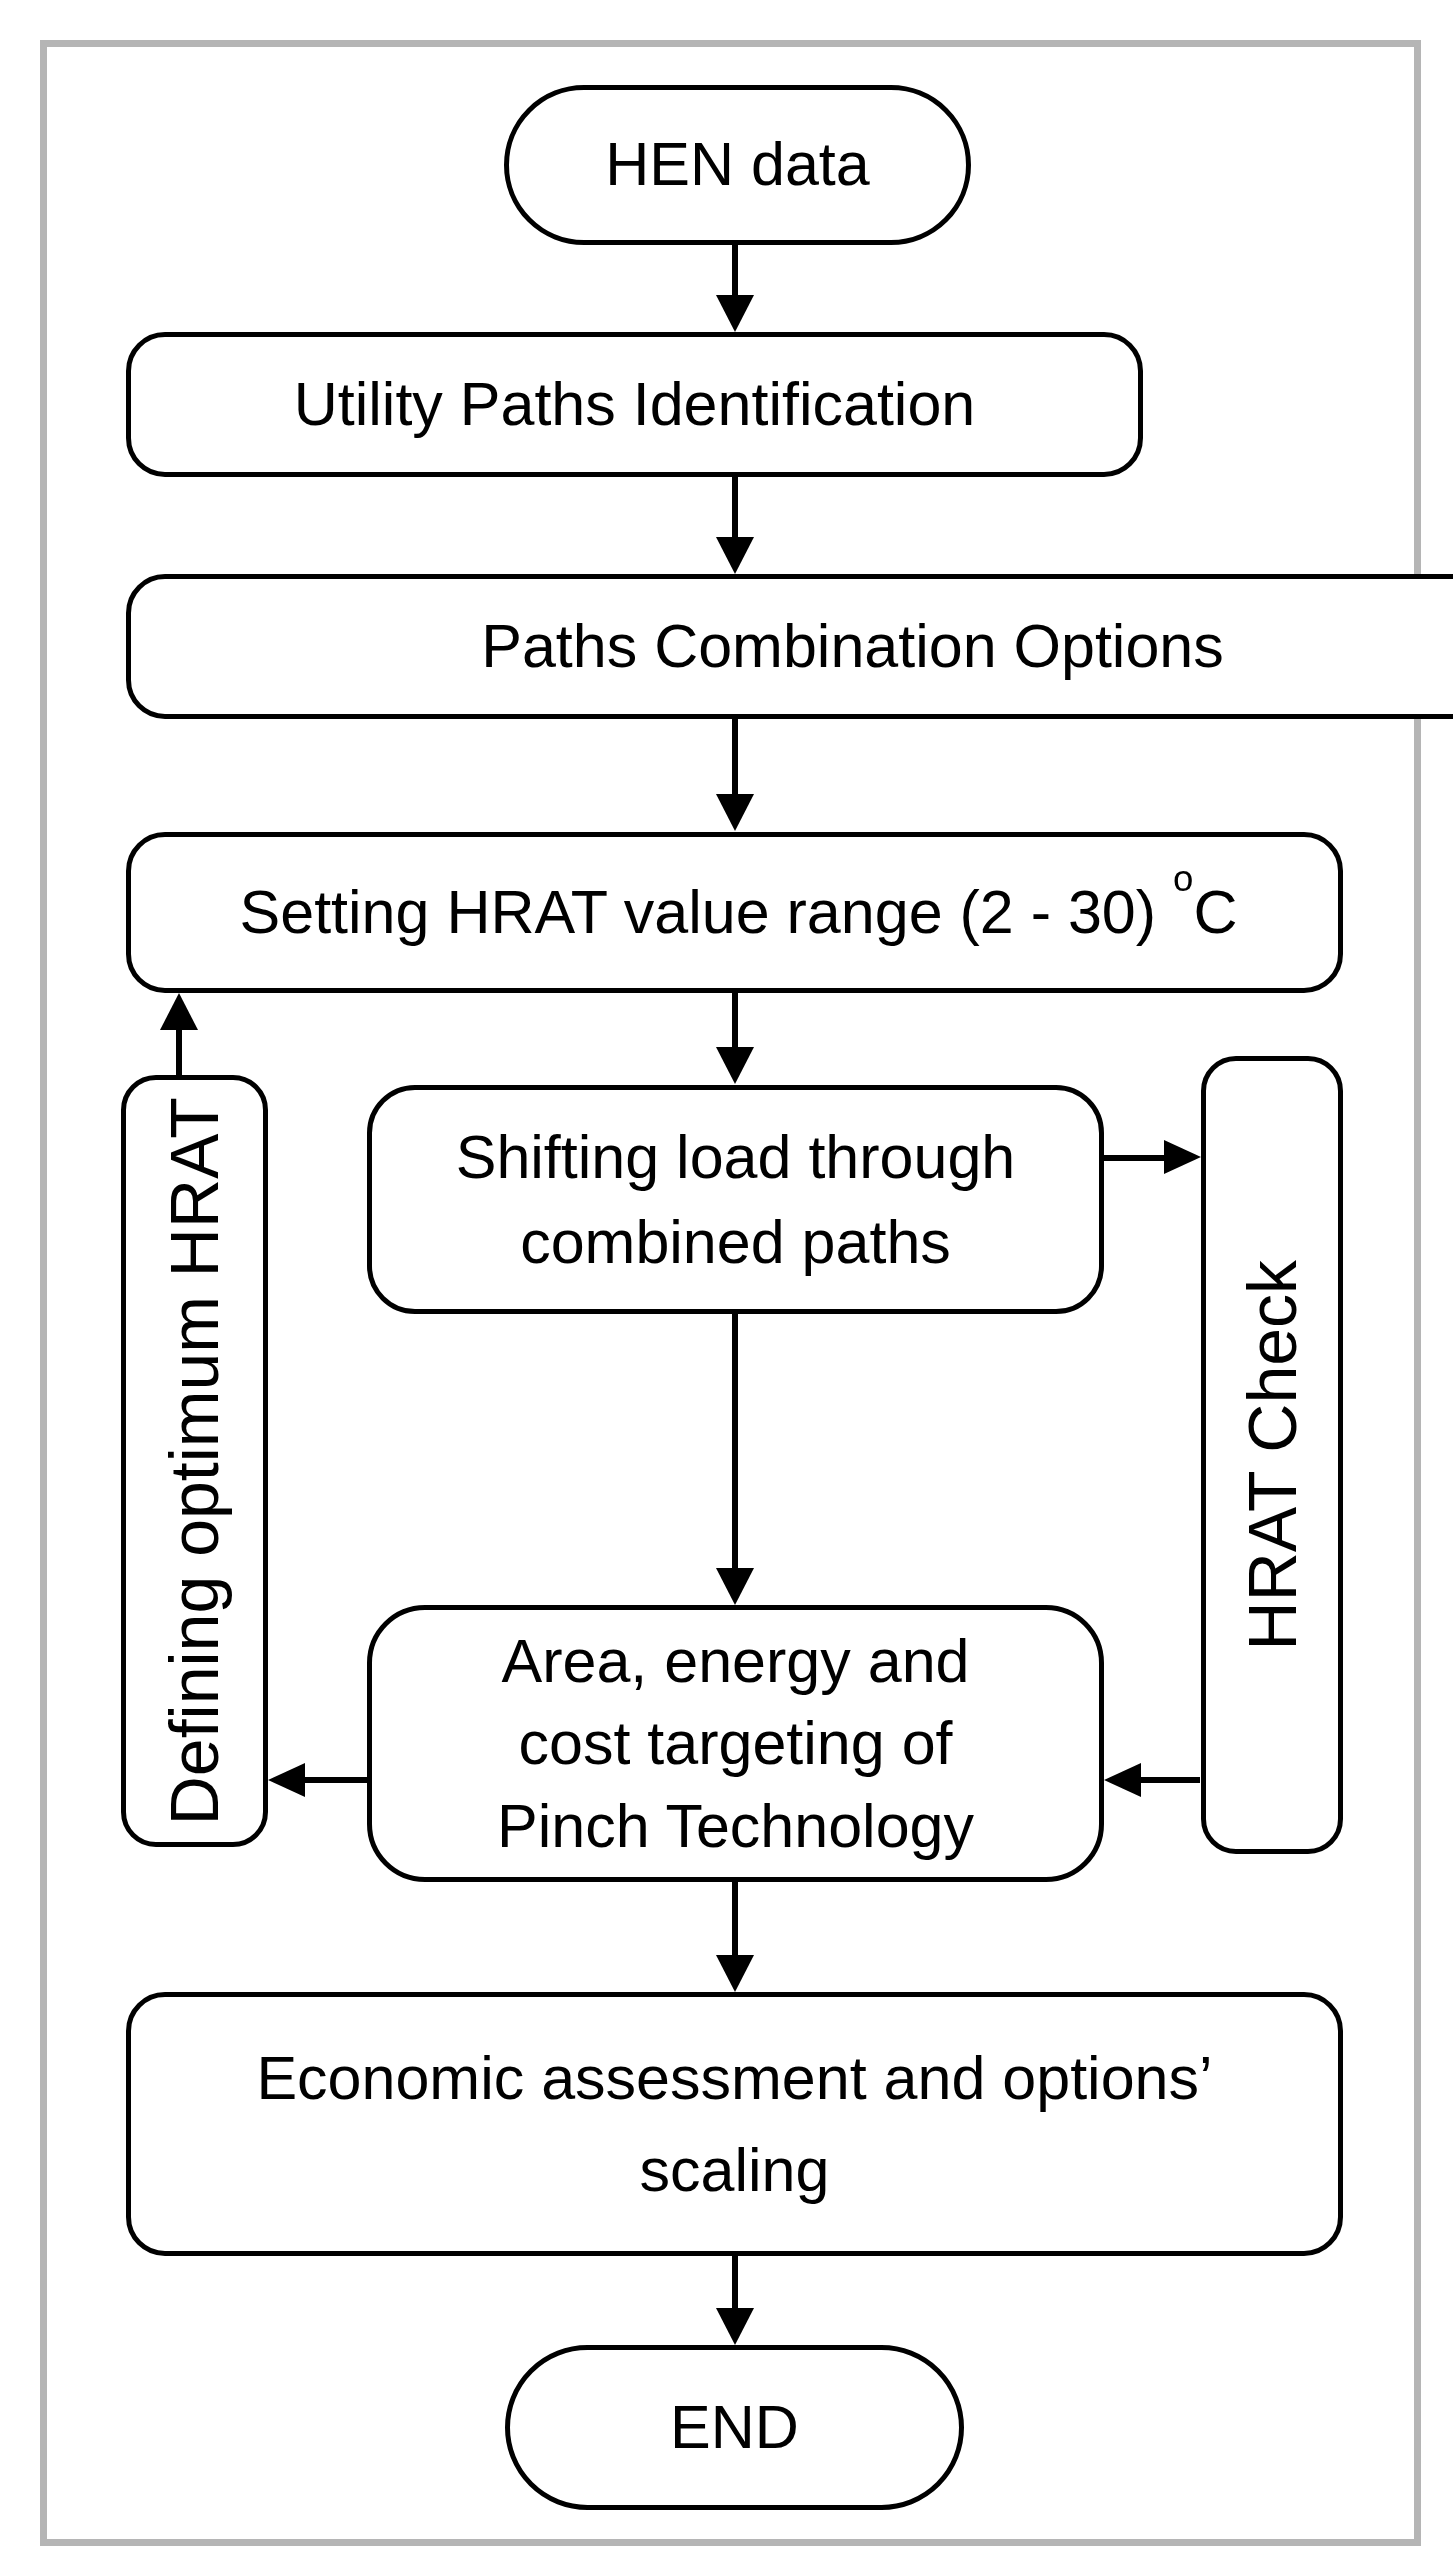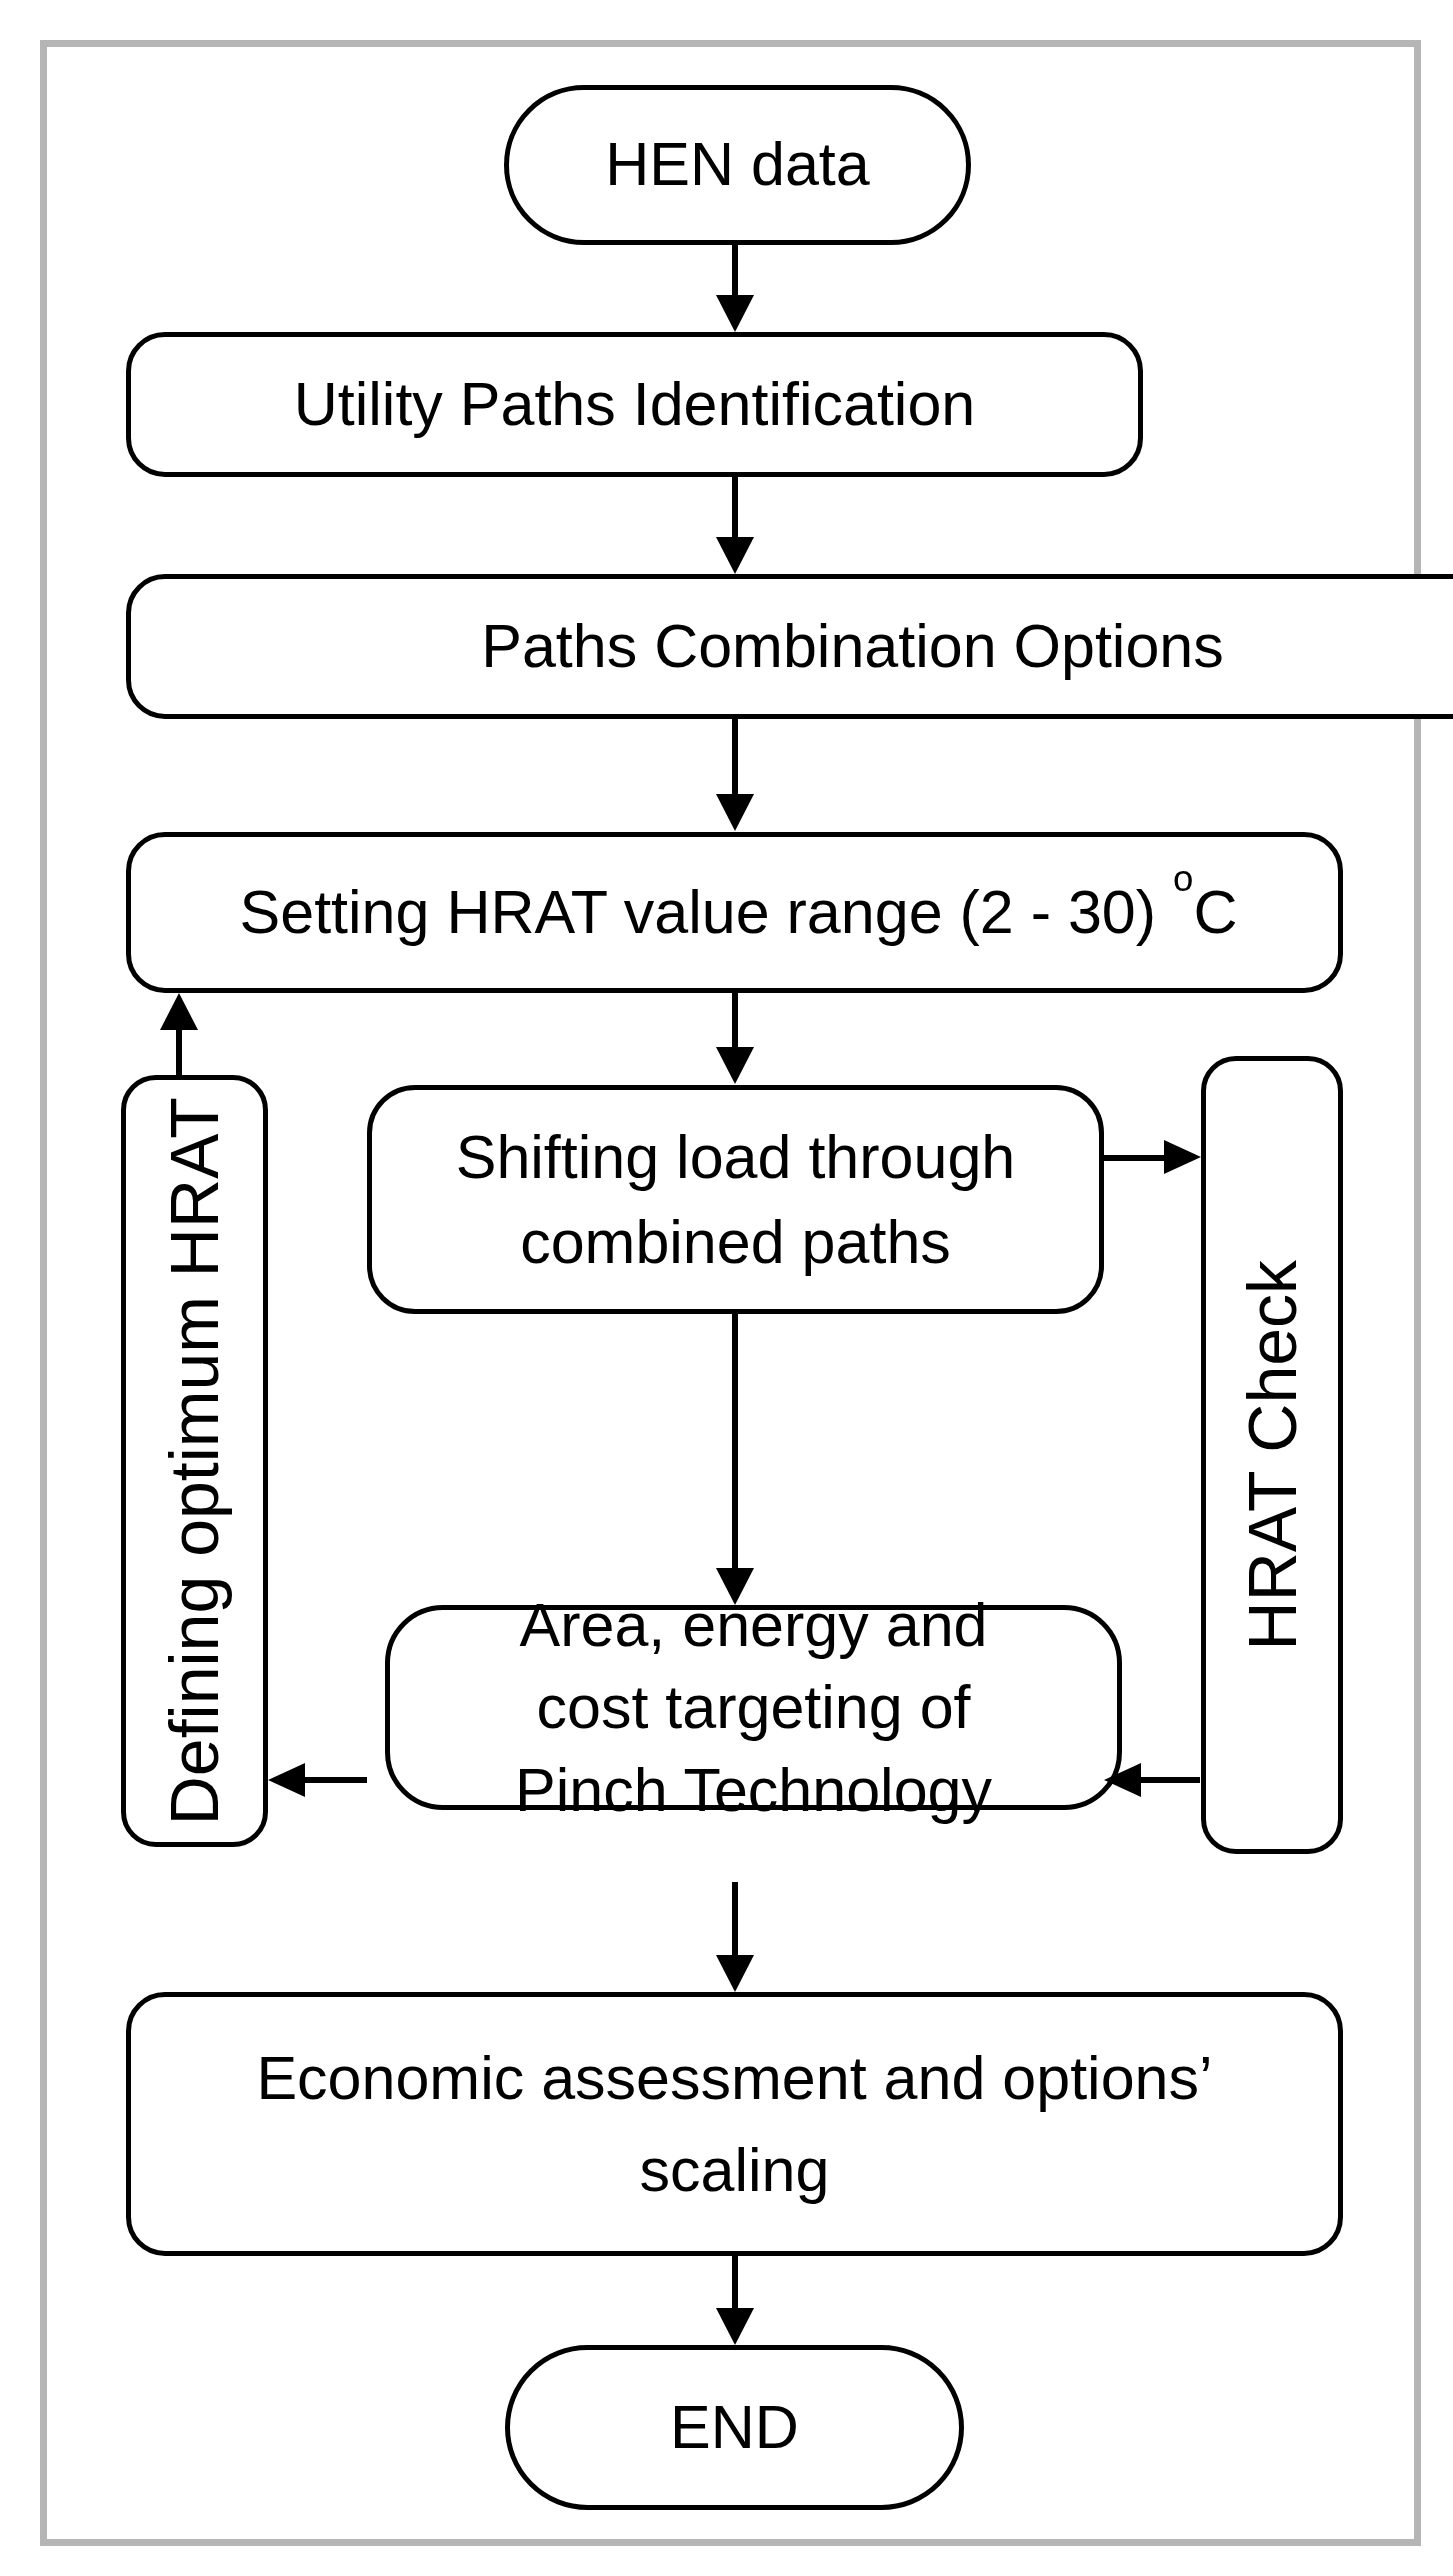--- a/index.html
+++ b/index.html
@@ -19,21 +19,21 @@
     align-items:center; justify-content:center; text-align:center;
     font-size:61px; line-height:1.3;
   }
   .node span { display:block; }
   .inline-line span, .inline-line sup { display:inline; }
   #node-hen       { left:504px;  top:85px;  width:467px;  height:160px; border-radius:80px; }
   #node-utility   { left:126px;  top:332px;  width:1017px; height:145px; }
   #node-paths     { left:126px;  top:574px;  width:1453px; height:145px; }
   #node-setting   { left:126px;  top:832px; width:1217px; height:161px;padding-left:8px; }
   #node-shifting  { left:367px;  top:1085px; width:737px;  height:229px; border-radius:48px; line-height:1.38; }
-  #node-area      { left:385px;  top:1605px; width:737px;  height:205px; border-radius:58px; line-height:1.35; }
+  #node-area      { left:367px;  top:1605px; width:737px;  height:277px; border-radius:58px; line-height:1.35; }
   #node-economic  { left:126px;  top:1992px; width:1217px; height:264px; line-height:1.51; }
   #node-end       { left:505px;  top:2345px; width:459px;  height:165px; border-radius:83px; }
   #node-defining  { left:121px;  top:1075px; width:147px;  height:772px; border-radius:35px; }
   #node-hratcheck { left:1201px; top:1056px; width:142px;  height:798px; border-radius:35px; }
   .vtext { transform:rotate(-90deg); white-space:nowrap; font-size:68px; }
   sup.deg { font-size:0.6em; position:relative; top:-0.55em; line-height:0; }
 
   .line { position:absolute; background:#000; }
   .vline { width:6.4px; }
   .hline { height:6.4px; }

